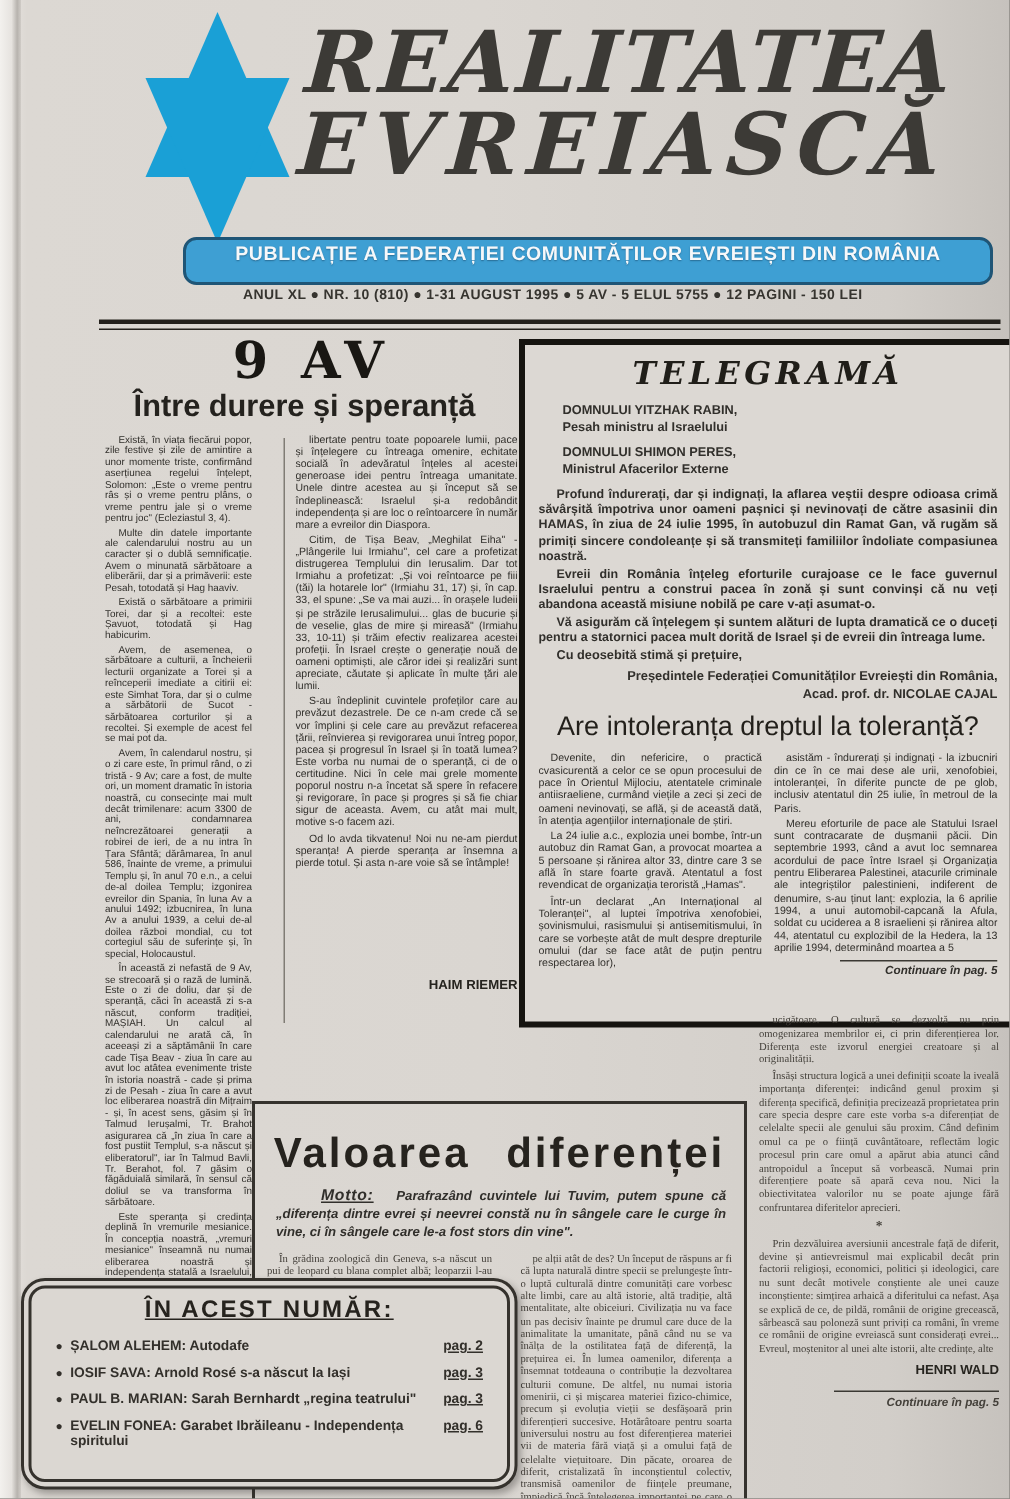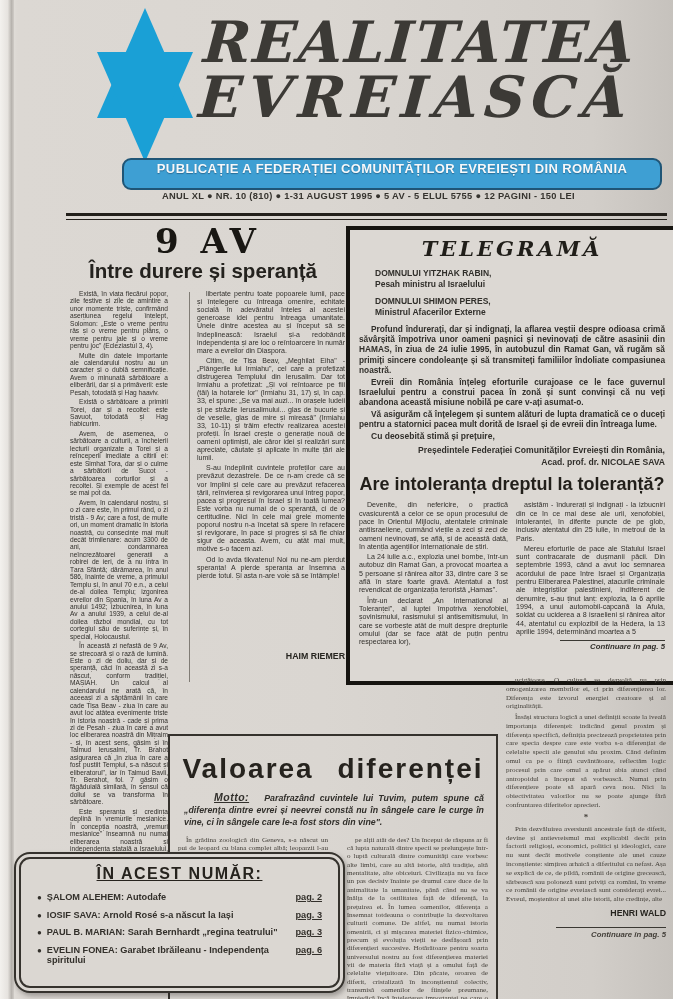--- a/index.html
+++ b/index.html
@@ -46,21 +46,21 @@
   .right-box { position:absolute; left:346px; top:226px; width:332px; height:459px;
     border:4px solid #161410; box-sizing:border-box; padding:3px 9px 2px; overflow:hidden;
     background:#dcd8d3; }
   .tele-title { text-align:center; font-family:"DejaVu Serif",serif; font-style:italic;
     font-weight:bold; font-size:21px; letter-spacing:3px; margin:3px 0 7px; color:#201e19; }
   .recipient { margin-left:16px; font-size:8.5px; font-weight:bold; line-height:1.3; margin-bottom:6px; }
   .tele-p { font-size:8.3px; font-weight:bold; text-align:justify; text-indent:12px;
     line-height:1.22; margin:0 0 2px; }
   .tele-closing { font-size:8.5px; font-weight:bold; text-indent:12px; margin:1px 0 3px; }
   .tele-sig { text-align:right; font-weight:bold; font-size:8.6px; line-height:1.4; margin-bottom:3px; }
-  .intol-head { font-size:18px; font-weight:bold; text-align:center; margin:6px 0 6px; color:#221f1a; }
+  .intol-head { font-size:18px; font-weight:normal; text-align:center; margin:6px 0 6px; color:#221f1a; }
   .intol-cols { display:flex; gap:8px; }
   .intol-col { flex:1; font-size:7.1px; line-height:1.17; text-align:justify; overflow:hidden; }
   .intol-col p { margin:0 0 2px; text-indent:8px; }
   .cont-note { width:105px; margin:4px 0 0 auto; border-top:1px solid #3a3833; padding-top:1px;
     text-align:right; font-style:italic; font-weight:bold; font-size:7.8px; }
 
   
   .diff-box { position:absolute; left:168px; top:720px; width:330px; height:313px;
     border:2px solid #35322d; border-bottom:none; box-sizing:border-box;
     padding:15px 8px; overflow:hidden;margin-top:14px; }
@@ -148,21 +148,21 @@
     <div class="recipient">
       <div>DOMNULUI SHIMON PERES,</div>
       <div>Ministrul Afacerilor Externe</div>
     </div>
     <p class="tele-p">Profund îndurerați, dar și indignați, la aflarea veștii despre odioasa crimă săvârșită împotriva unor oameni pașnici și nevinovați de către asasinii din HAMAS, în ziua de 24 iulie 1995, în autobuzul din Ramat Gan, vă rugăm să primiți sincere condoleanțe și să transmiteți familiilor îndoliate compasiunea noastră.</p>
     <p class="tele-p">Evreii din România înțeleg eforturile curajoase ce le face guvernul Israelului pentru a construi pacea în zonă și sunt convinși că nu veți abandona această misiune nobilă pe care v-ați asumat-o.</p>
     <p class="tele-p">Vă asigurăm că înțelegem și suntem alături de lupta dramatică ce o duceți pentru a statornici pacea mult dorită de Israel și de evreii din întreaga lume.</p>
     <div class="tele-closing">Cu deosebită stimă și prețuire,</div>
     <div class="tele-sig">
       <div>Președintele Federației Comunităților Evreiești din România,</div>
-      <div>Acad. prof. dr. NICOLAE SAVA</div>
+      <div>Acad. prof. dr. NICOLAE CAJAL</div>
     </div>
     <div class="intol-head">Are intoleranța dreptul la toleranță?</div>
     <div class="intol-cols">
       <div class="intol-col">
         <p>Devenite, din nefericire, o practică cvasicurentă a celor ce se opun procesului de pace în Orientul Mijlociu, atentatele criminale antiisraeliene, curmând viețile a zeci și zeci de oameni nevinovați, se află, și de această dată, în atenția agențiilor internaționale de știri.</p>
         <p>La 24 iulie a.c., explozia unei bombe, într-un autobuz din Ramat Gan, a provocat moartea a 5 persoane și rănirea altor 33, dintre care 3 se află în stare foarte gravă. Atentatul a fost revendicat de organizația teroristă „Hamas".</p>
         <p>Într-un declarat „An Internațional al Toleranței", al luptei împotriva xenofobiei, șovinismului, rasismului și antisemitismului, în care se vorbește atât de mult despre drepturile omului (dar se face atât de puțin pentru respectarea lor),</p>
       </div>
       <div class="intol-col">
         <p>asistăm - îndurerați și indignați - la izbucniri din ce în ce mai dese ale urii, xenofobiei, intoleranței, în diferite puncte de pe glob, inclusiv atentatul din 25 iulie, în metroul de la Paris.</p>

